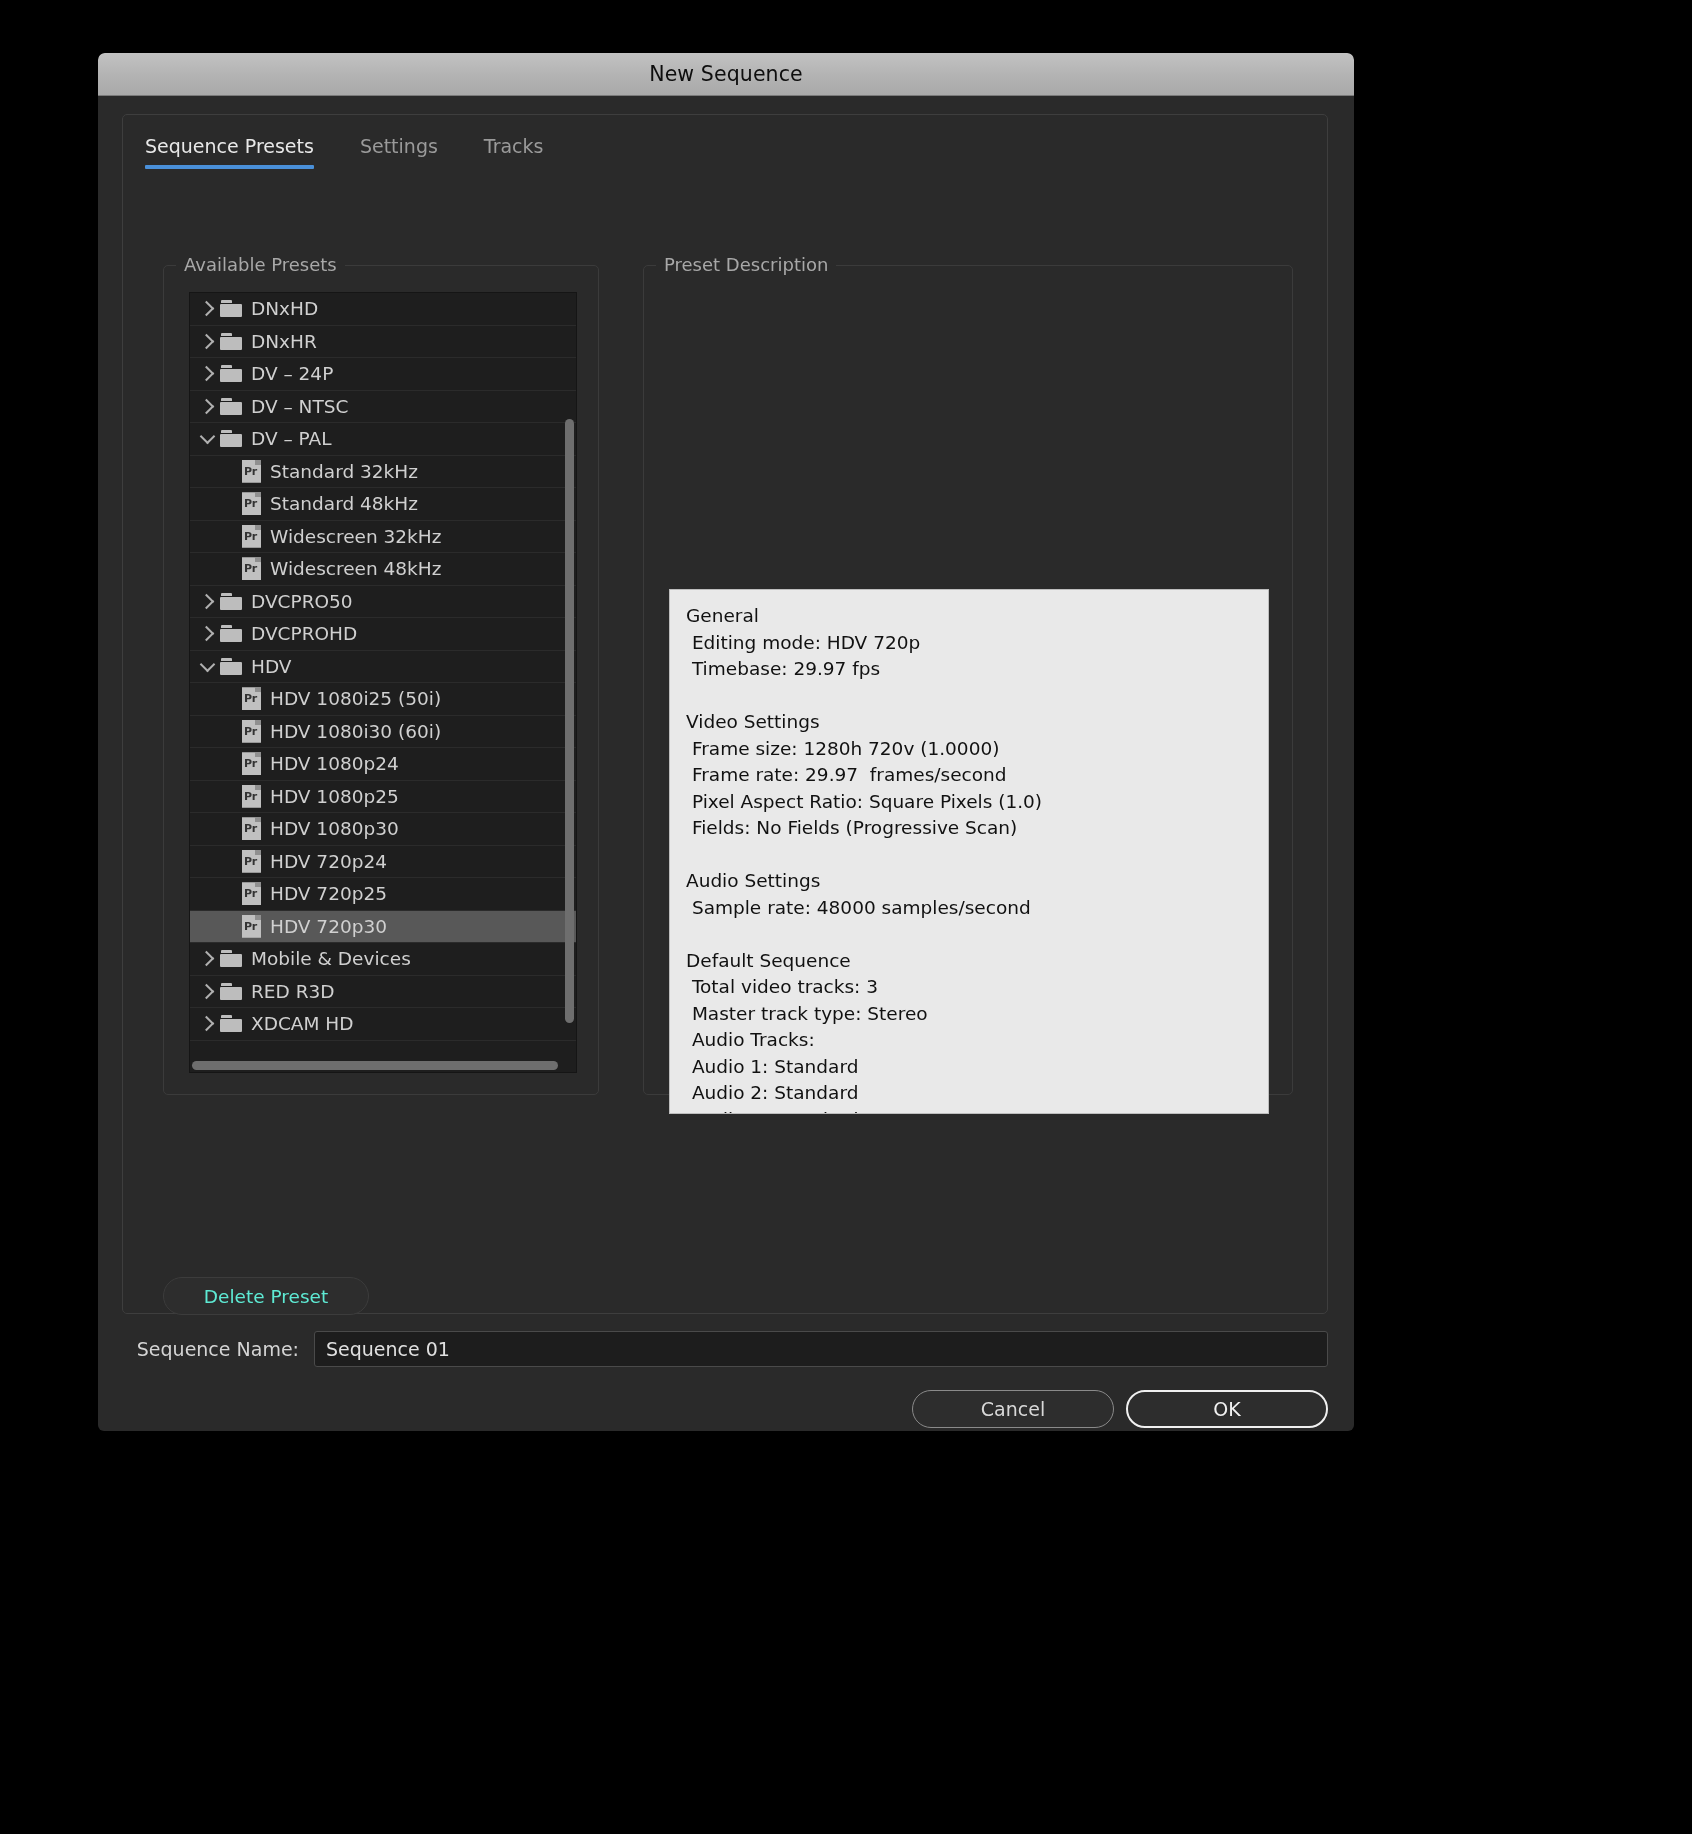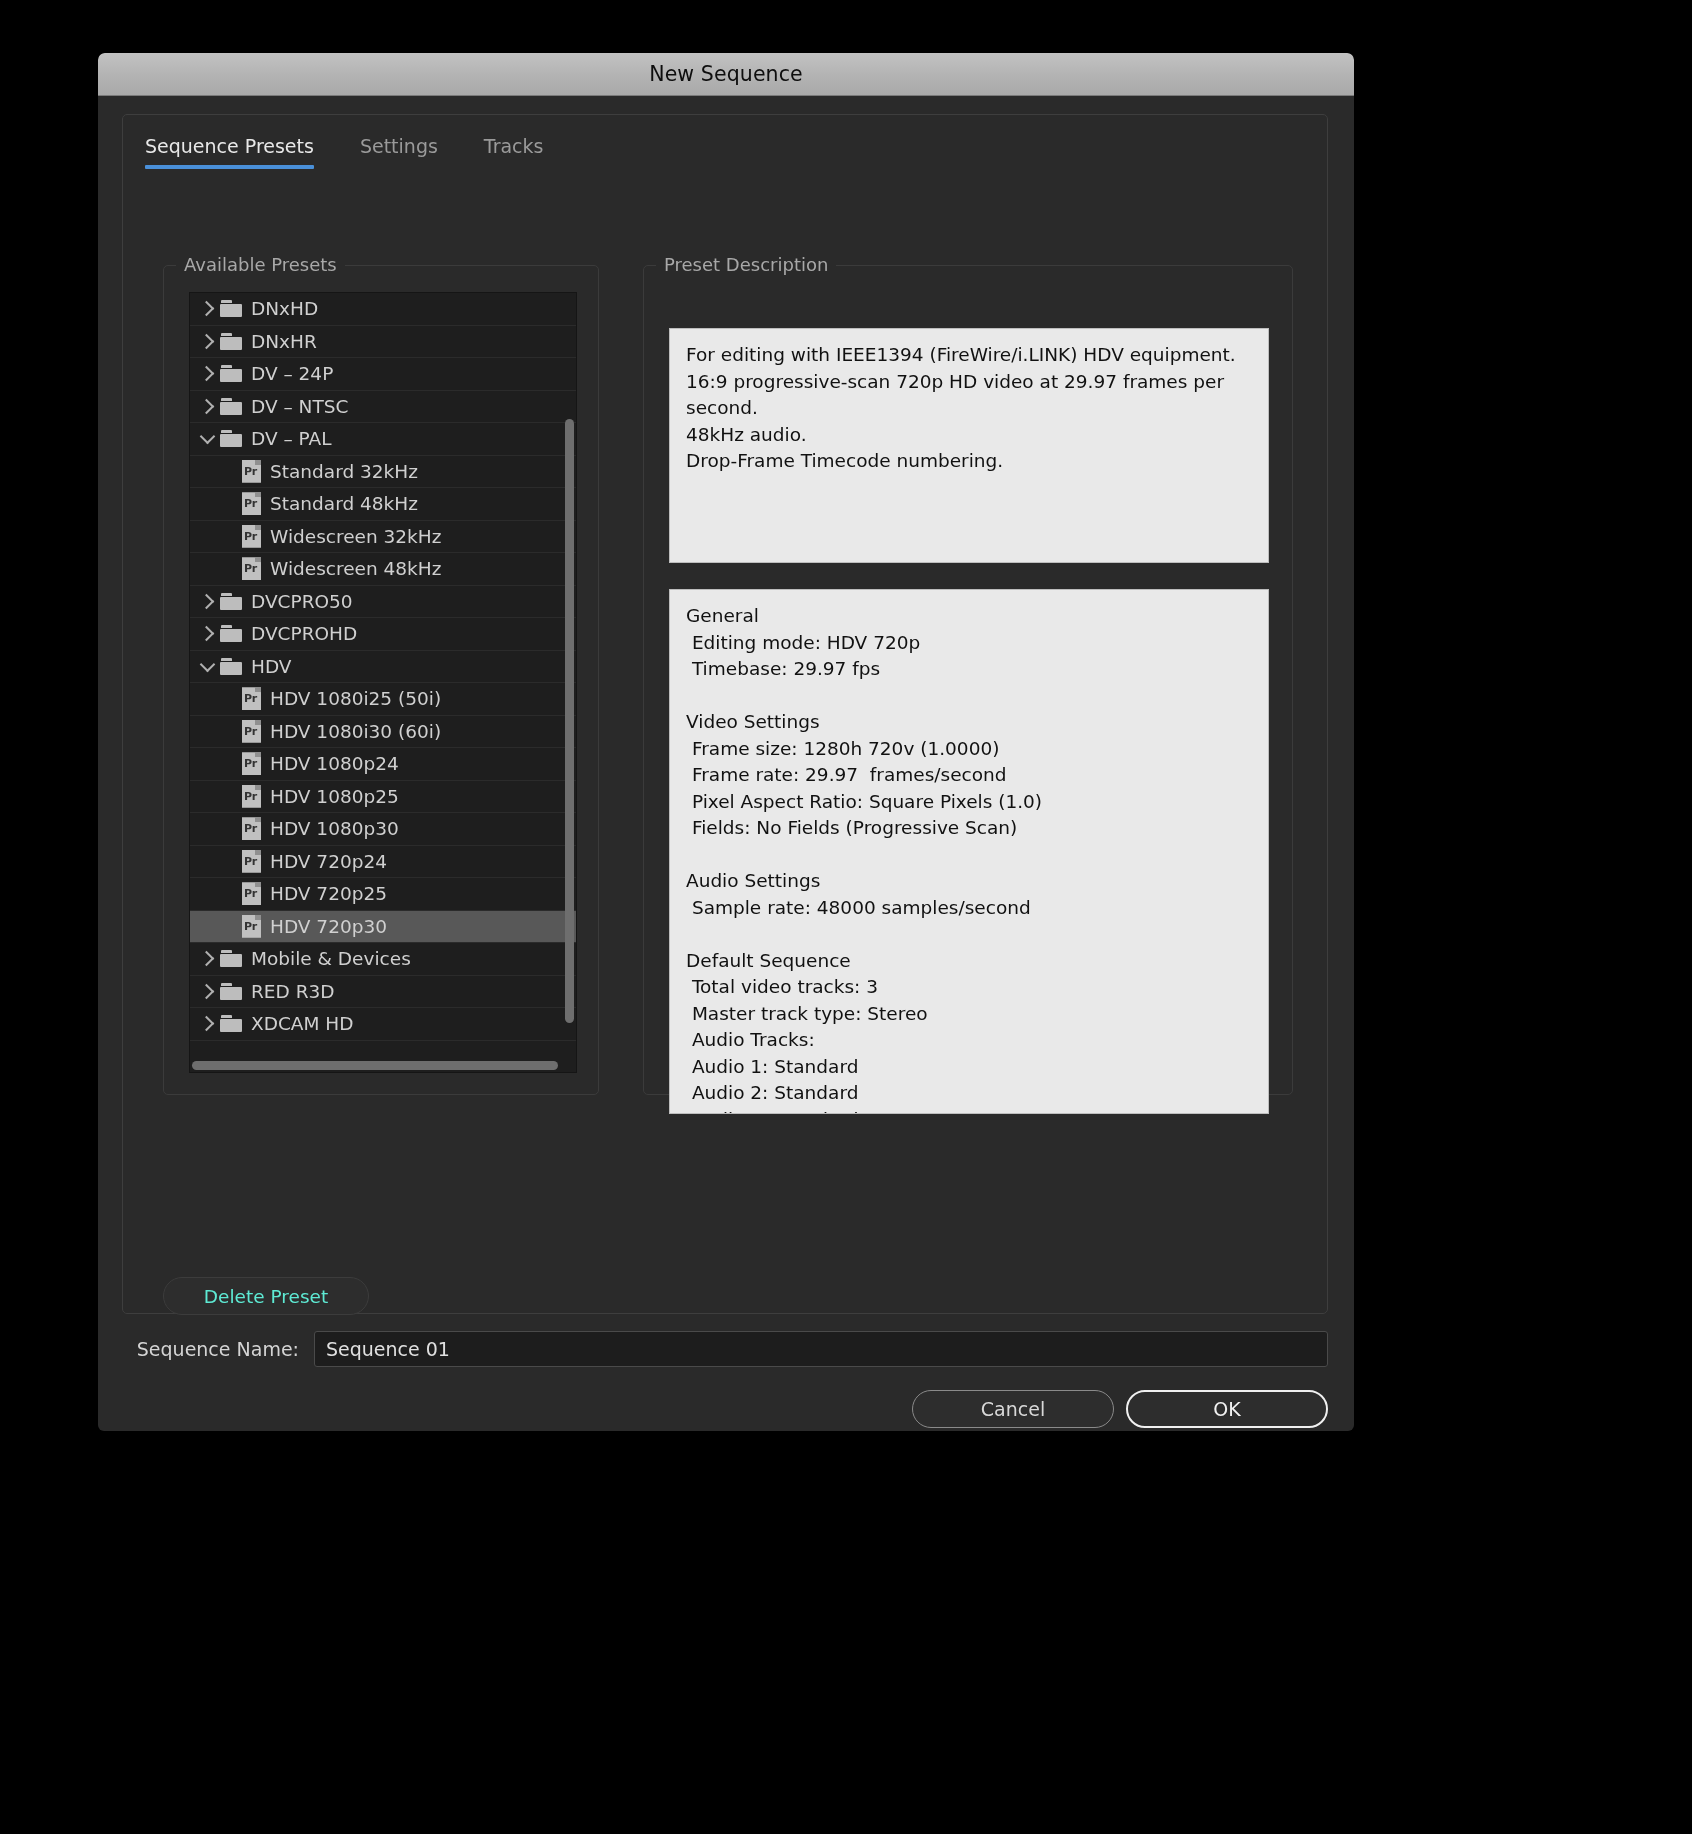--- a/index.html
+++ b/index.html
@@ -601,24 +601,20 @@
               <span class="tree-label">XDCAM HD</span>
             </div>
           </div>
         <div class="v-scroll"></div>
         <div class="h-scroll"></div>
       </div>
     </div>
 
     <div class="group" id="description-group">
       <div class="group-title">Preset Description</div>
-      <div class="desc-pane" id="desc-top">For editing with IEEE1394 (FireWire/i.LINK) HDV equipment.
-16:9 progressive-scan 720p HD video at 29.97 frames per second.
-48kHz audio.
-Drop-Frame Timecode numbering.</div>
       <div class="desc-pane" id="desc-bottom">General
  Editing mode: HDV 720p
  Timebase: 29.97 fps
 
 Video Settings
  Frame size: 1280h 720v (1.0000)
  Frame rate: 29.97  frames/second
  Pixel Aspect Ratio: Square Pixels (1.0)
  Fields: No Fields (Progressive Scan)
 

